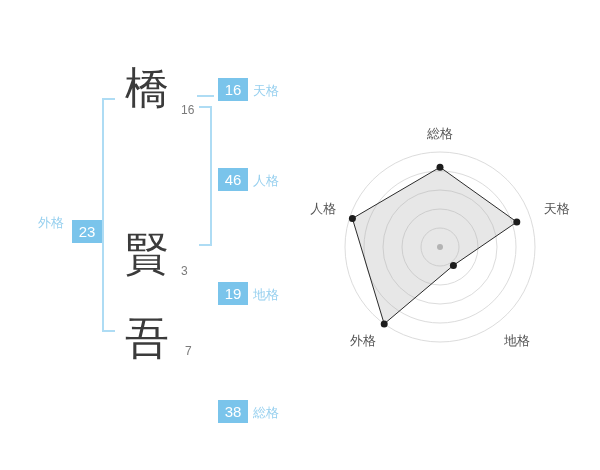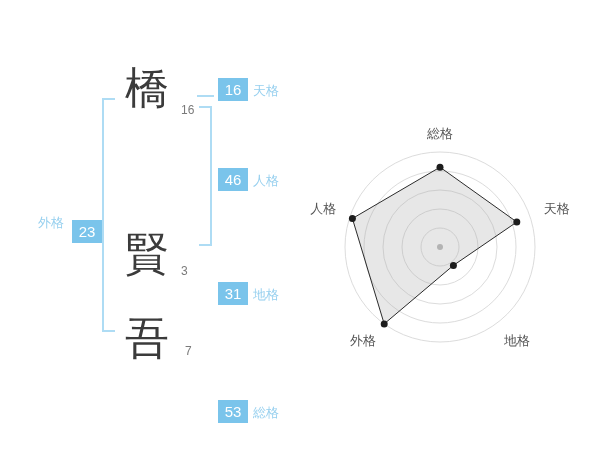--- a/index.html
+++ b/index.html
@@ -79,27 +79,27 @@
   <div class="bracket bracket-left"></div>
   <div class="bracket bracket-right"></div>
   <div class="tick"></div>
 
   <div class="badge" style="left:218px;top:78px">16</div>
   <div class="badge-label" style="left:253px;top:82px">天格</div>
 
   <div class="badge" style="left:218px;top:168px">46</div>
   <div class="badge-label" style="left:253px;top:172px">人格</div>
 
-  <div class="badge" style="left:218px;top:282px">31</div>
+  <div class="badge" style="left:218px;top:282px">19</div>
   <div class="badge-label" style="left:253px;top:286px">地格</div>
 
   <div class="badge-label" style="left:38px;top:214px">外格</div>
   <div class="badge" style="left:72px;top:220px">23</div>
 
-  <div class="badge" style="left:218px;top:400px">53</div>
+  <div class="badge" style="left:218px;top:400px">38</div>
   <div class="badge-label" style="left:253px;top:404px">総格</div>
 
   <svg class="radar" width="280" height="272" viewBox="0 0 280 272">
       <circle cx="135" cy="137" r="95.0" fill="none" stroke="#dcdcdc" stroke-width="1"></circle>
       <circle cx="135" cy="137" r="76.0" fill="none" stroke="#dcdcdc" stroke-width="1"></circle>
       <circle cx="135" cy="137" r="57.0" fill="none" stroke="#dcdcdc" stroke-width="1"></circle>
       <circle cx="135" cy="137" r="38.0" fill="none" stroke="#dcdcdc" stroke-width="1"></circle>
       <circle cx="135" cy="137" r="19.0" fill="none" stroke="#dcdcdc" stroke-width="1"></circle>
       <polygon points="135.0,57.2 211.8,112.0 148.4,155.4 79.2,213.9 47.4,108.5" fill="rgba(170,170,170,0.28)" stroke="#2b2b2b" stroke-width="1"></polygon>
       <circle cx="135" cy="137" r="3" fill="#b3b3b3"></circle>

